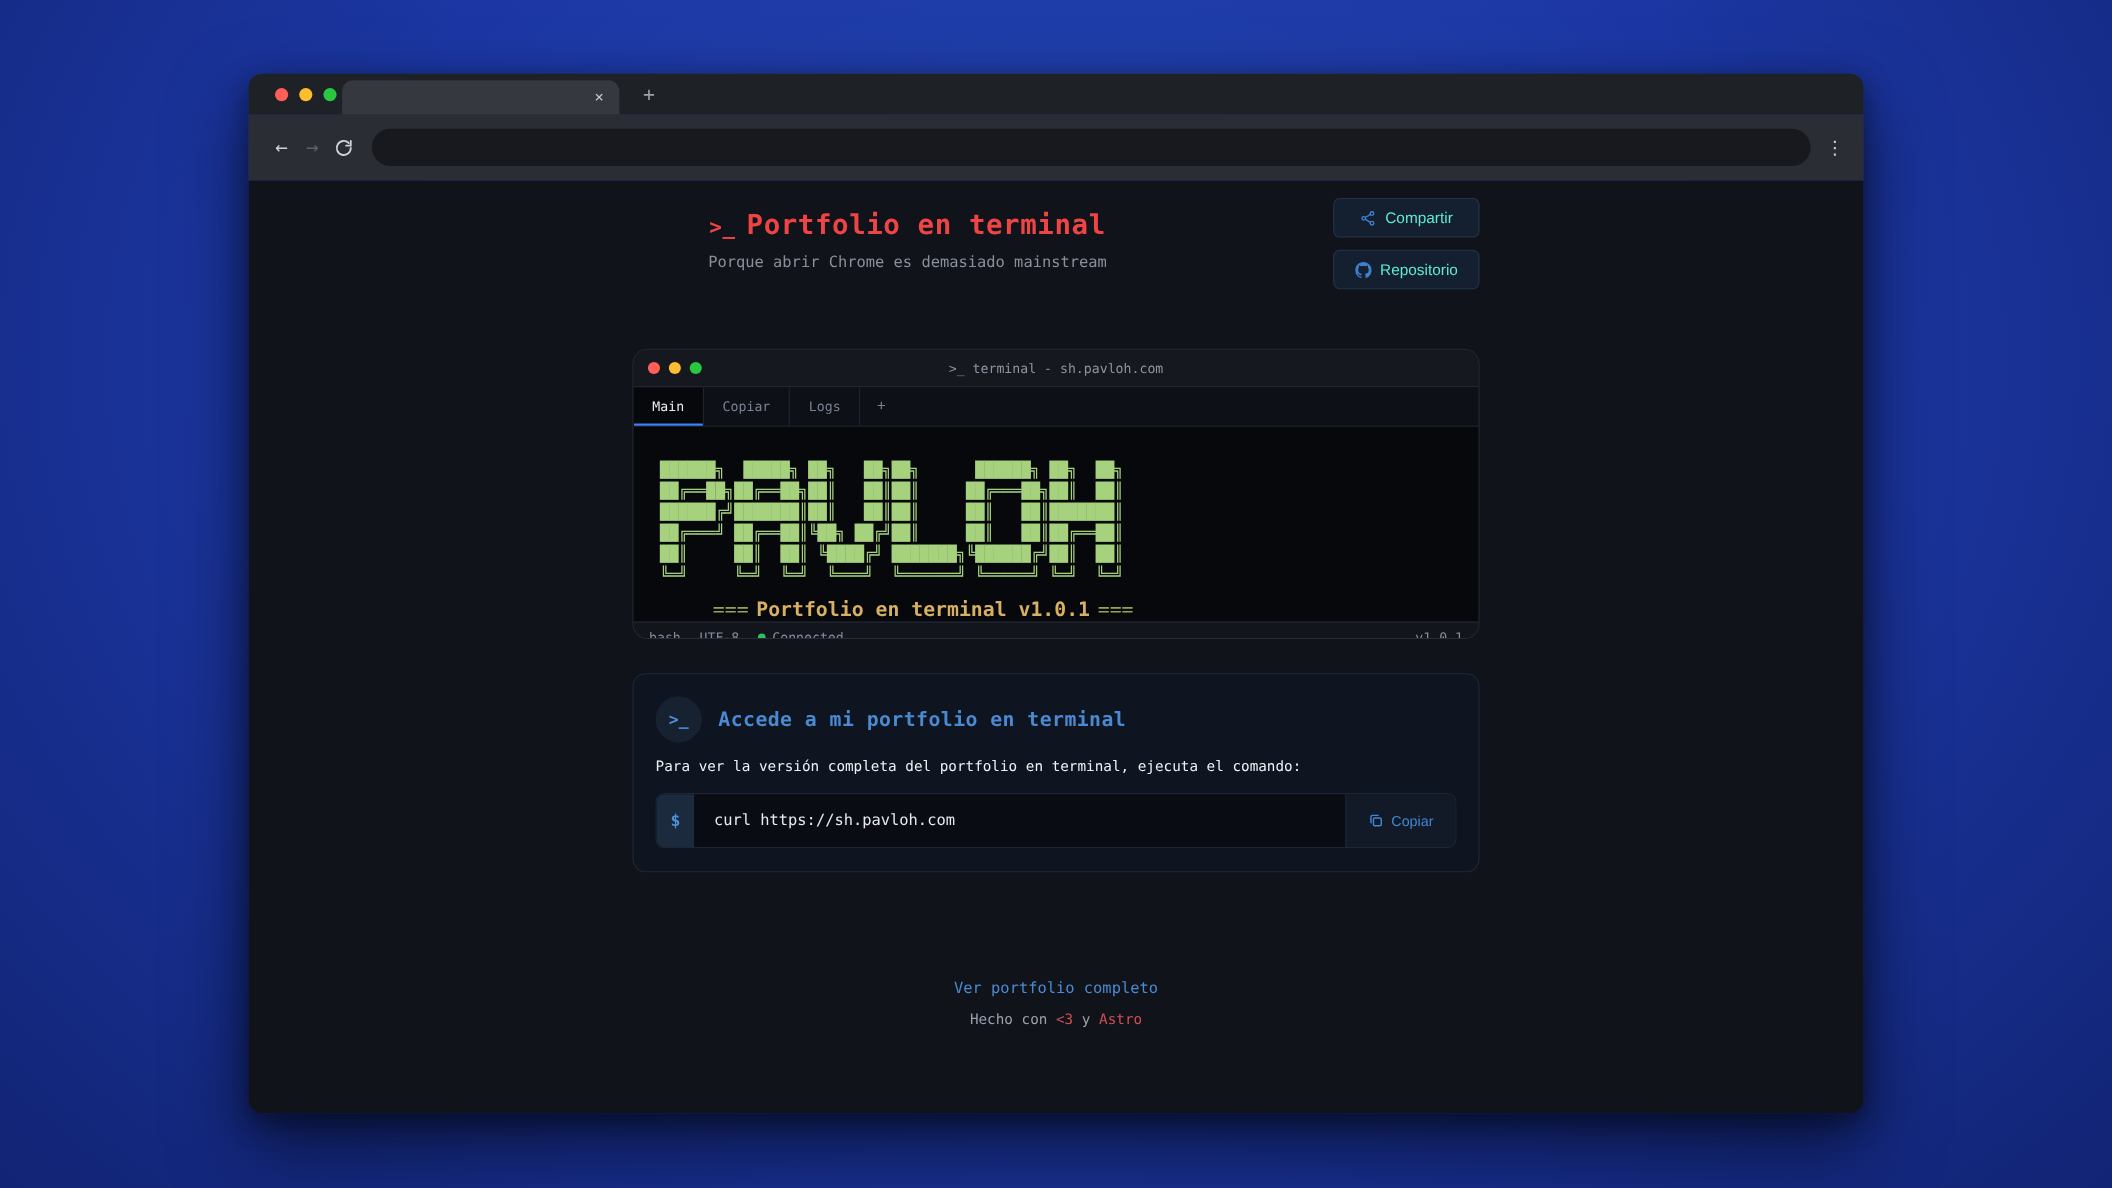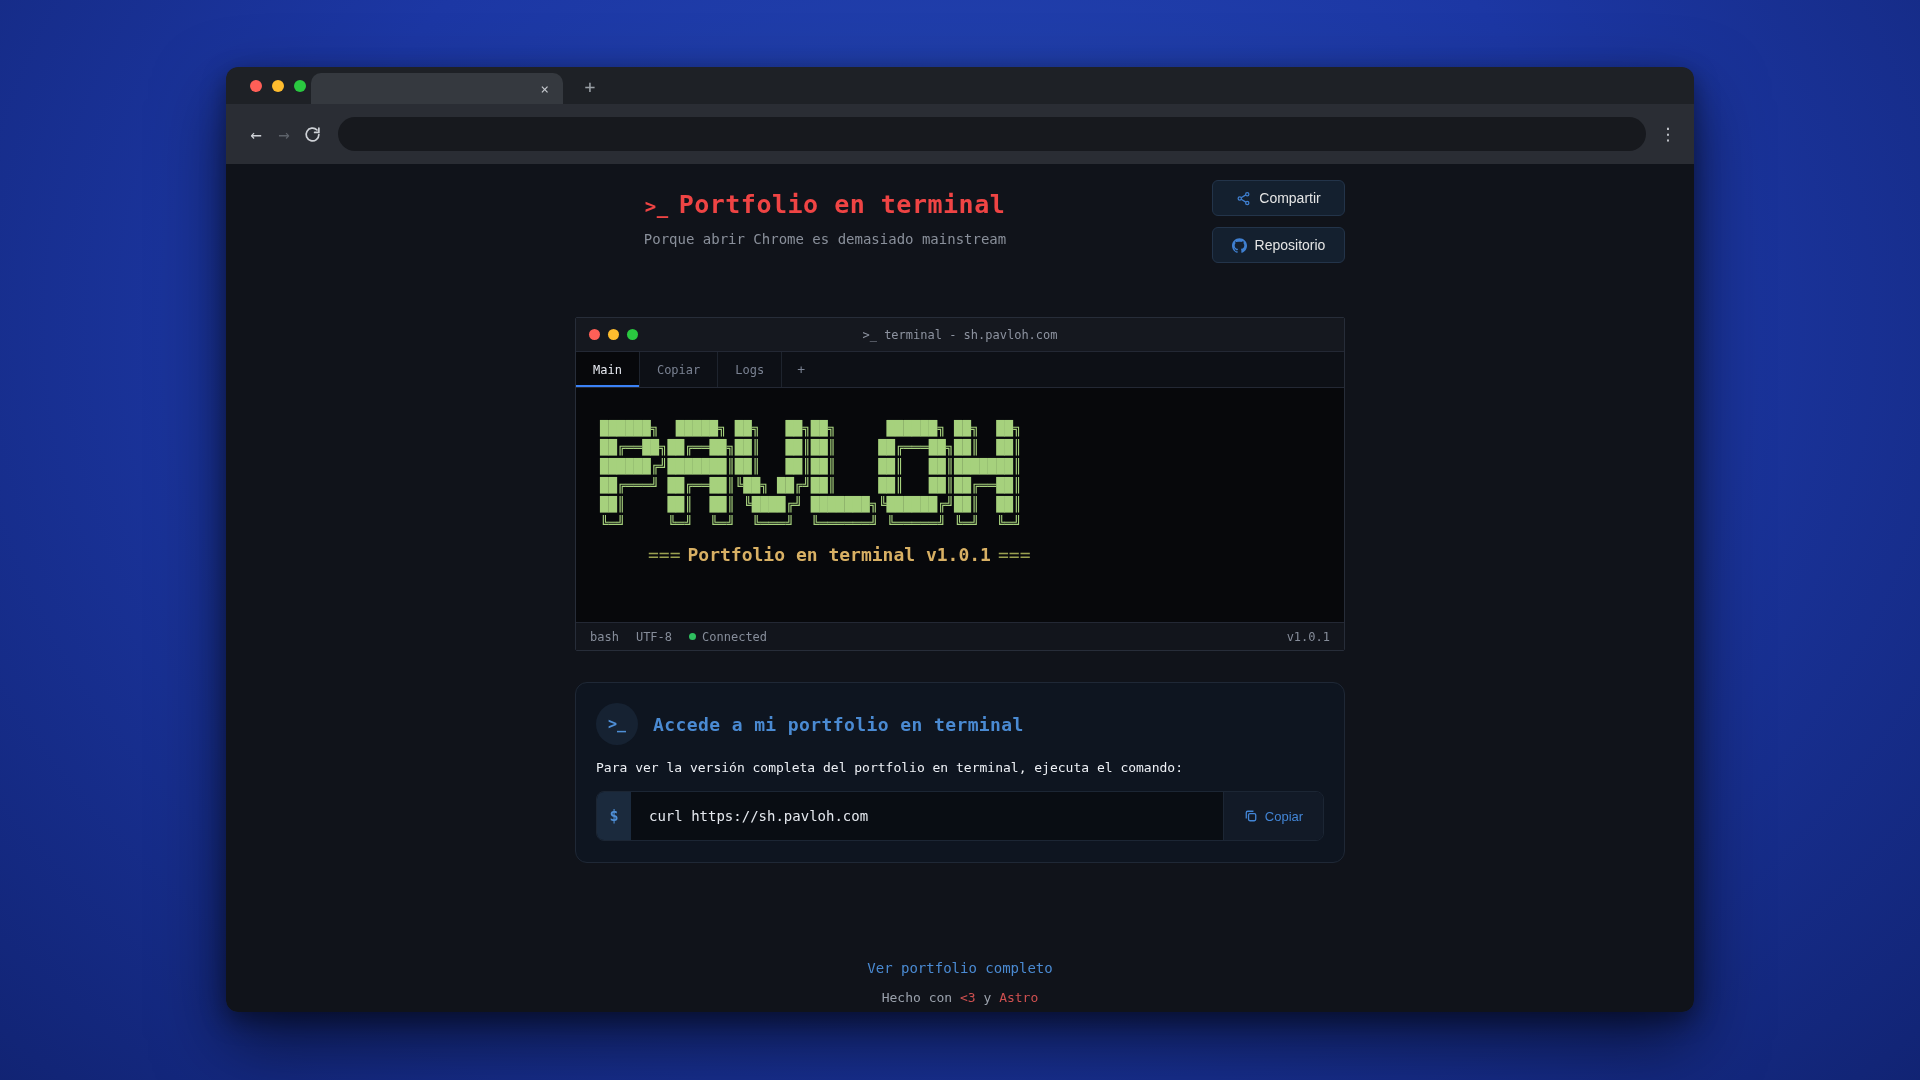--- a/index.html
+++ b/index.html
@@ -47,29 +47,29 @@
   .main-col { width:770px; margin:0 auto; position:relative; padding-top:26px; }
 
   .hero-text { width:500px; text-align:center; }
   .page-title { color:#ef4444; font-size:25px; font-weight:bold; letter-spacing:.5px; }
   .page-title .prefix { font-size:19px; margin-right:10px; }
   .page-subtitle { margin-top:12px; color:#8a909b; font-size:14px; }
 
   .hero-buttons { position:absolute; right:0; top:16px; display:flex; flex-direction:column; gap:11px; }
   .hbtn {
     height:36px; min-width:133px; padding:0 15px; border-radius:6px;
-    background:#14202f; border:1px solid #23344a; color:#e5e5e5;
+    background:#14202f; border:1px solid #23344a; color:#5eead4;
     display:flex; align-items:center; justify-content:center; gap:8px;
     font-size:14px;
   }
   .hbtn svg { width:15px; height:15px; flex:0 0 auto; }
 
   
   .term {
-    margin-top:70px; height:334px; border-radius:2px; border:1px solid #272d39;
+    margin-top:70px; height:264px; border-radius:14px; border:1px solid #272d39;
     background:#07080b; overflow:hidden; display:flex; flex-direction:column;
   }
   .term-titlebar {
     height:34px; background:#15181f; border-bottom:1px solid #232834;
     display:flex; align-items:center; position:relative; flex:0 0 auto;
   }
   .term-lights { display:flex; gap:8px; margin-left:13px; }
   .tdot { width:11px; height:11px; border-radius:50%; }
   .term-title {
     position:absolute; left:0; right:0; text-align:center;

